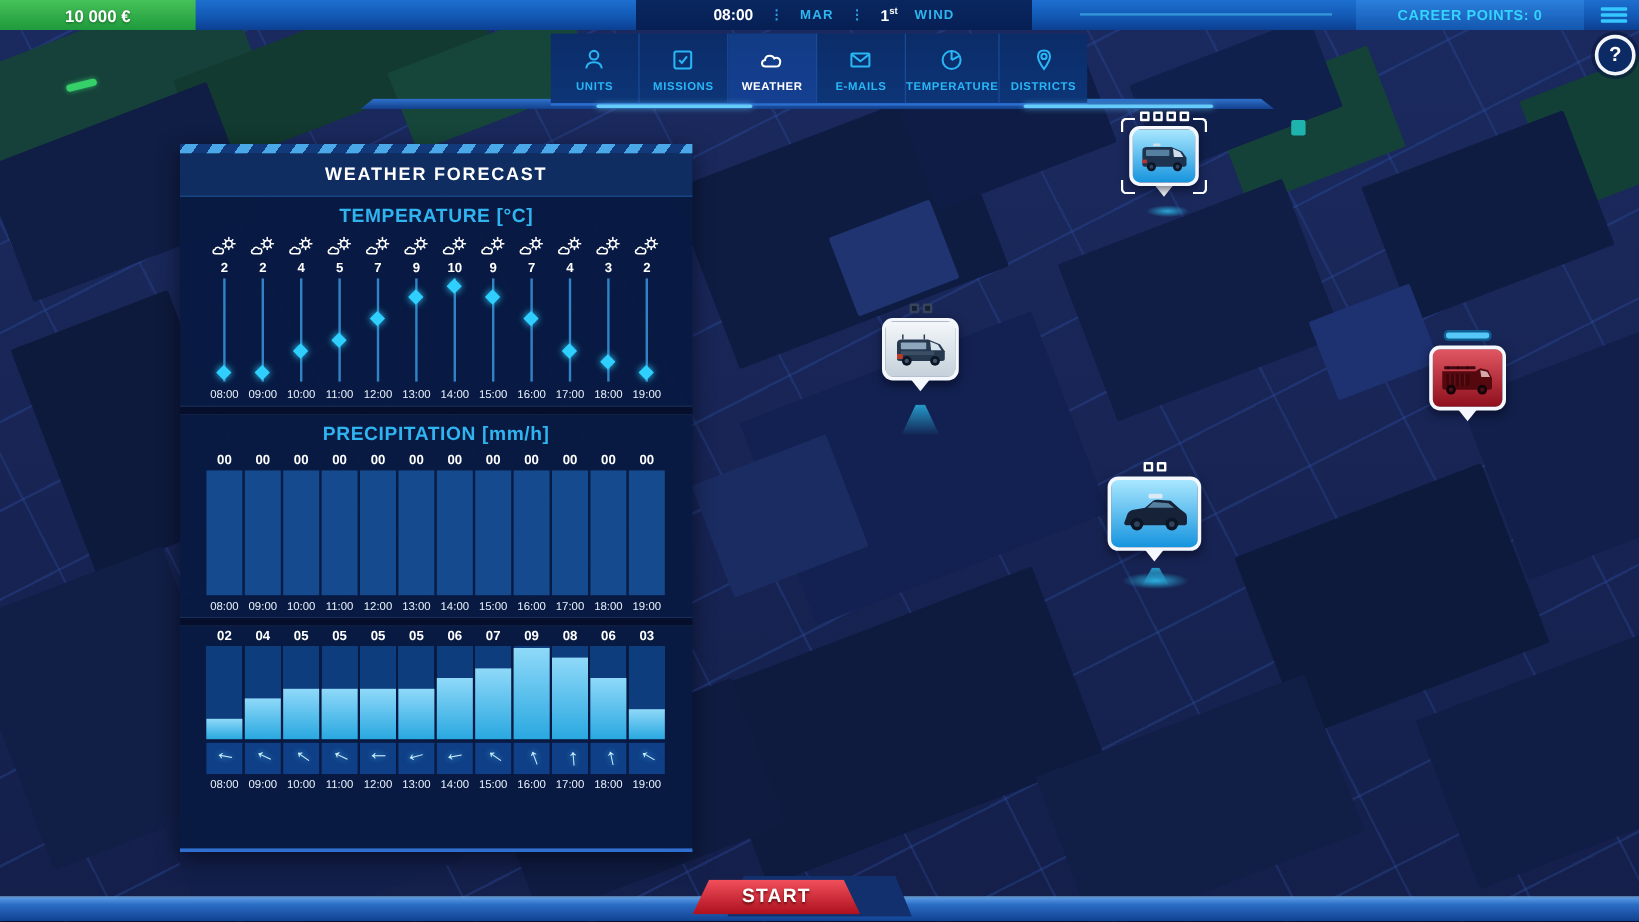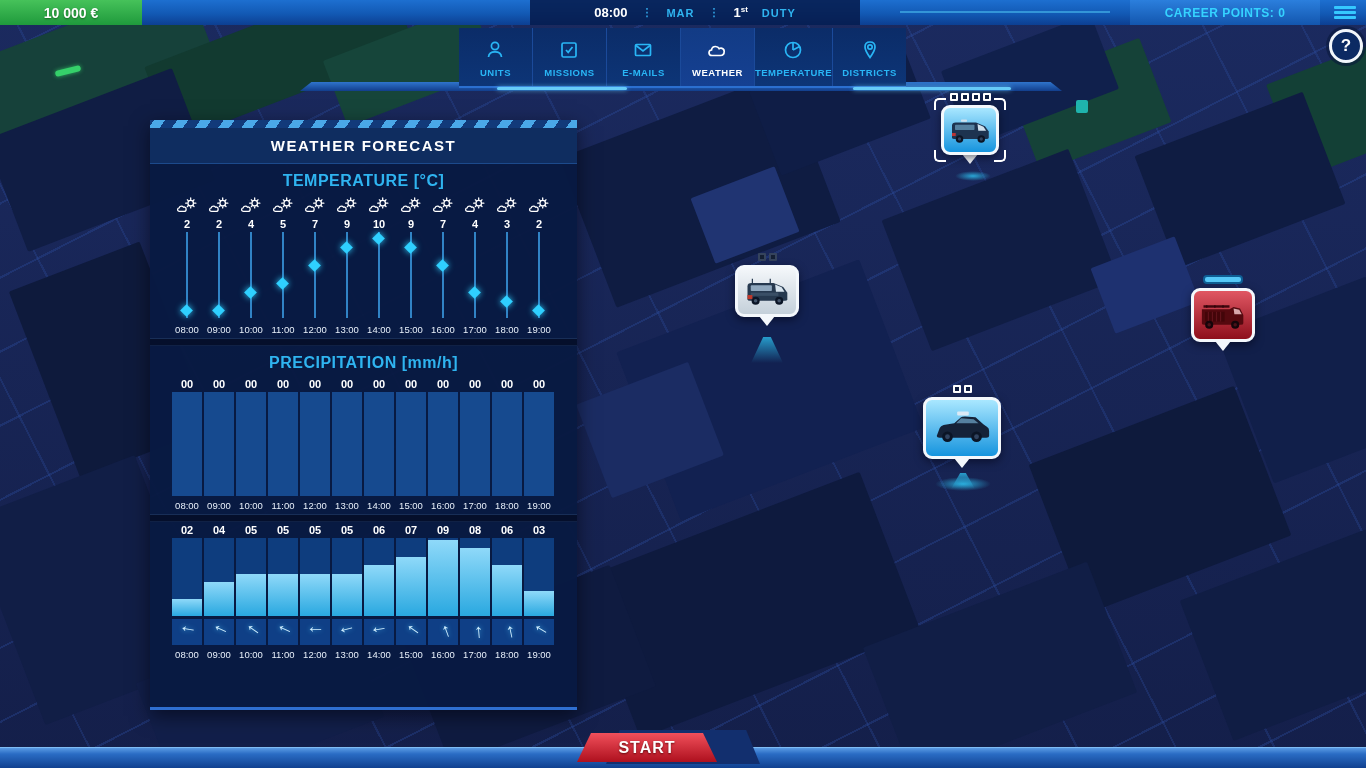--- a/index.html
+++ b/index.html
@@ -8,21 +8,21 @@
     font-family:"Liberation Sans",sans-serif;
     background:
       repeating-linear-gradient(63deg, rgba(45,80,165,.28) 0 2px, transparent 2px 88px),
       repeating-linear-gradient(-27deg, rgba(45,80,165,.32) 0 2px, transparent 2px 66px),
       linear-gradient(#1b2a5f,#141f4a);}
   .blk{position:absolute;border-radius:2px;}
   
   .topbar{position:absolute;left:0;top:0;width:1366px;height:25px;
     background:linear-gradient(180deg,#1d6fd0 0%,#1259b4 55%,#0c3f92 100%);}
   .topbar .shine{position:absolute;left:900px;top:11px;width:210px;height:2px;background:rgba(90,220,255,.45);}
-  .money{position:absolute;left:0;top:0;width:142px;height:25px;
+  .money{position:absolute;left:0;top:0;width:163px;height:25px;
     background:linear-gradient(180deg,#46c25a,#1f9a3c);display:flex;align-items:center;justify-content:center;
     color:#fff;font-weight:bold;font-size:14px;text-shadow:0 1px 2px rgba(0,40,0,.5);}
   .clockbox{position:absolute;left:530px;top:0;width:330px;height:25px;background:rgba(6,26,74,.85);
     display:flex;align-items:center;justify-content:center;gap:14px;}
   .t-time{color:#fff;font-weight:bold;font-size:13px;}
   .t-sep{color:#2f9fe0;font-size:11px;font-weight:bold;letter-spacing:0;}
   .t-month{color:#2fb4f0;font-weight:bold;font-size:11px;letter-spacing:1px;}
   .t-day{color:#fff;font-weight:bold;font-size:13px;}
   .t-day sup{font-size:8px;}
   .t-duty{color:#2fb4f0;font-weight:bold;font-size:11px;letter-spacing:1px;}
@@ -144,21 +144,21 @@
   <div class="topbar">
       <div class="shine"></div>
     </div>
   <div class="money">10 000 €</div>
   <div class="clockbox">
     <span class="t-time">08:00</span>
     <span class="t-sep">⋮</span>
     <span class="t-month">MAR</span>
     <span class="t-sep">⋮</span>
     <span class="t-day"><span>1</span><sup>st</sup></span>
-    <span class="t-duty">DUTY</span>
+    <span class="t-duty">WIND</span>
   </div>
   <div class="career">CAREER POINTS: 0</div>
   <div class="burger">
       <i></i>
       <i></i>
       <i></i>
     </div>
   <div class="help">?</div>
 
   <div class="tabwing"></div>
@@ -174,36 +174,36 @@
       </div>
       <div class="tab">
         <span class="ticon">
           <svg width="24" height="24" viewBox="0 0 24 24" fill="none" stroke="currentColor" stroke-width="1.7">
             <rect x="5" y="5" width="14" height="14" rx="1.5"></rect>
             <path d="M9 12 L11.2 14.4 L15.5 9"></path>
           </svg>
         </span>
         <span class="tlabel">MISSIONS</span>
       </div>
+      <div class="tab active">
+        <span class="ticon">
+          <svg width="24" height="24" viewBox="0 0 24 24" fill="none" stroke="currentColor" stroke-width="1.7">
+            <path d="M7 17.5 Q4 17.5 4 14.8 Q4 12.3 6.5 12 Q7 8.5 10.5 8.5 Q13.2 8.5 14.2 10.7 Q15 10 16.2 10.1 Q19 10.4 19.2 13.2 Q19.2 17.5 15.5 17.5 Z"></path>
+          </svg>
+        </span>
+        <span class="tlabel">WEATHER</span>
+      </div>
       <div class="tab">
         <span class="ticon">
           <svg width="24" height="24" viewBox="0 0 24 24" fill="none" stroke="currentColor" stroke-width="1.7">
             <rect x="4.5" y="6.5" width="15" height="11" rx="1"></rect>
             <path d="M5 7.5 L12 13 L19 7.5"></path>
           </svg>
         </span>
         <span class="tlabel">E-MAILS</span>
-      </div>
-      <div class="tab active">
-        <span class="ticon">
-          <svg width="24" height="24" viewBox="0 0 24 24" fill="none" stroke="currentColor" stroke-width="1.7">
-            <path d="M7 17.5 Q4 17.5 4 14.8 Q4 12.3 6.5 12 Q7 8.5 10.5 8.5 Q13.2 8.5 14.2 10.7 Q15 10 16.2 10.1 Q19 10.4 19.2 13.2 Q19.2 17.5 15.5 17.5 Z"></path>
-          </svg>
-        </span>
-        <span class="tlabel">WEATHER</span>
       </div>
       <div class="tab">
         <span class="ticon">
           <svg width="24" height="24" viewBox="0 0 24 24" fill="none" stroke="currentColor" stroke-width="1.7">
             <circle cx="12" cy="12" r="7.5"></circle>
             <path d="M12 12 V4.5"></path>
             <path d="M12 12 L18.6 8.6"></path>
           </svg>
         </span>
         <span class="tlabel">TEMPERATURE</span>

